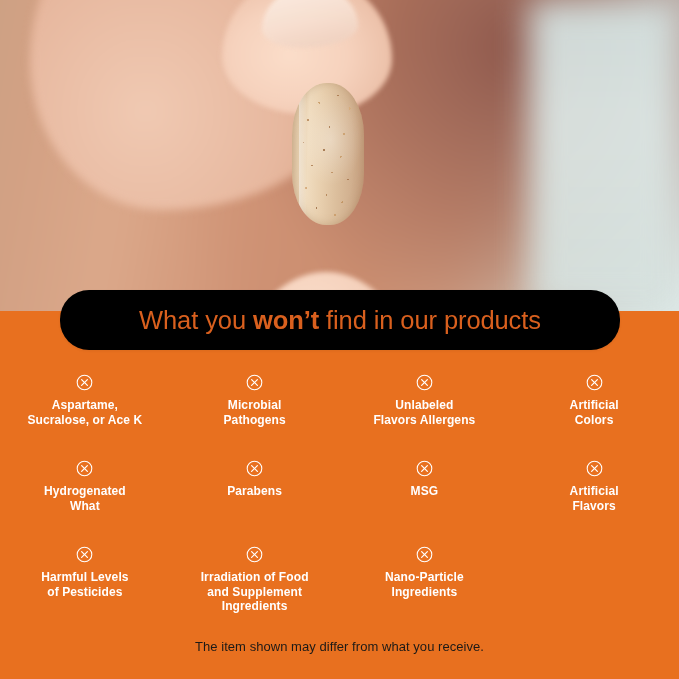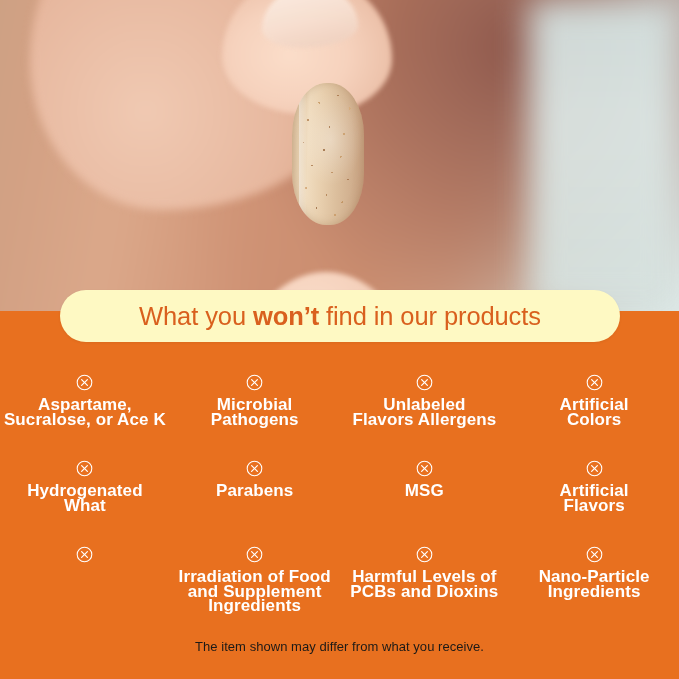--- a/index.html
+++ b/index.html
@@ -168,22 +168,22 @@
     border-radius: 6px;
     background: linear-gradient(90deg, rgba(255,255,255,.45), rgba(255,255,255,.05));
   }
 
   
   .title-card {
     position: absolute;
     left: 60px;
     top: 290px;
     width: 560px;
-    height: 52px;
-    background: #fef9c3;
+    height: 60px;
+    background: #000000;
     border-radius: 29px;
     display: flex;
     align-items: center;
     justify-content: center;
     box-shadow: 0 1px 3px rgba(0,0,0,.06);
   }
   .title-text {
     font-size: 25.5px;
     color: #D9601E;
     letter-spacing: -0.1px;
@@ -214,21 +214,21 @@
   .cell.tall { height: 84px; }
 
   .xicon {
     width: 17px;
     height: 17px;
     flex: none;
     display: block;
   }
   .cell-label {
     margin-top: 7px;
-    font-size: 17px;
+    font-size: 12px;
     line-height: 14.6px;
     font-weight: 700;
     color: #ffffff;
     text-align: center;
     white-space: pre-line;
     letter-spacing: .1px;
   }
 
   
   .footer {
@@ -335,46 +335,39 @@
         </svg>
         <div class="cell-label">Artificial
 Flavors</div>
       </div>
       <div class="cell tall">
         <svg class="xicon" viewBox="0 0 20 20">
           <circle cx="10" cy="10" r="8.6" fill="none" stroke="#ffffff" stroke-width="1.25"></circle>
           <line x1="6.6" y1="6.6" x2="13.4" y2="13.4" stroke="#ffffff" stroke-width="1.45" stroke-linecap="round"></line>
           <line x1="13.4" y1="6.6" x2="6.6" y2="13.4" stroke="#ffffff" stroke-width="1.45" stroke-linecap="round"></line>
         </svg>
+        <div class="cell-label">Harmful Levels
+of Pesticides</div>
       </div>
       <div class="cell tall">
         <svg class="xicon" viewBox="0 0 20 20">
           <circle cx="10" cy="10" r="8.6" fill="none" stroke="#ffffff" stroke-width="1.25"></circle>
           <line x1="6.6" y1="6.6" x2="13.4" y2="13.4" stroke="#ffffff" stroke-width="1.45" stroke-linecap="round"></line>
           <line x1="13.4" y1="6.6" x2="6.6" y2="13.4" stroke="#ffffff" stroke-width="1.45" stroke-linecap="round"></line>
         </svg>
         <div class="cell-label">Irradiation of Food
 and Supplement
 Ingredients</div>
       </div>
       <div class="cell tall">
         <svg class="xicon" viewBox="0 0 20 20">
           <circle cx="10" cy="10" r="8.6" fill="none" stroke="#ffffff" stroke-width="1.25"></circle>
           <line x1="6.6" y1="6.6" x2="13.4" y2="13.4" stroke="#ffffff" stroke-width="1.45" stroke-linecap="round"></line>
           <line x1="13.4" y1="6.6" x2="6.6" y2="13.4" stroke="#ffffff" stroke-width="1.45" stroke-linecap="round"></line>
         </svg>
-        <div class="cell-label">Harmful Levels of
-PCBs and Dioxins</div>
-      </div>
-      <div class="cell tall">
-        <svg class="xicon" viewBox="0 0 20 20">
-          <circle cx="10" cy="10" r="8.6" fill="none" stroke="#ffffff" stroke-width="1.25"></circle>
-          <line x1="6.6" y1="6.6" x2="13.4" y2="13.4" stroke="#ffffff" stroke-width="1.45" stroke-linecap="round"></line>
-          <line x1="13.4" y1="6.6" x2="6.6" y2="13.4" stroke="#ffffff" stroke-width="1.45" stroke-linecap="round"></line>
-        </svg>
         <div class="cell-label">Nano-Particle
 Ingredients</div>
       </div>
     </div>
 
   <div class="footer">The item shown may differ from what you receive.</div>
 
 </div>
 
 </body></html>

